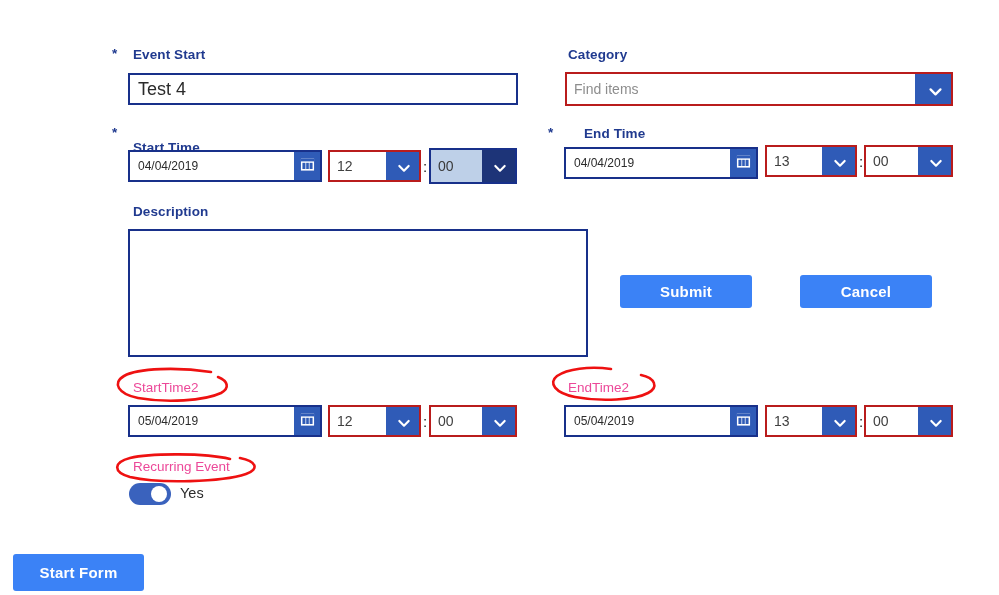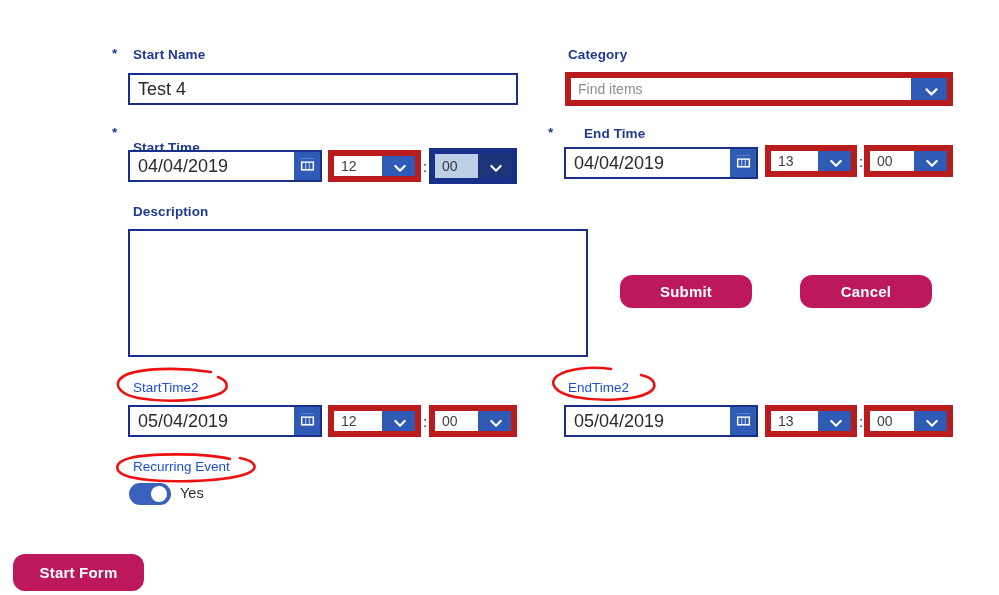--- a/index.html
+++ b/index.html
@@ -24,21 +24,21 @@
   .field-label {
     font-weight: bold;
     font-size: 13.5px;
     color: #1f3a93;
     color: #203a8f;
     letter-spacing: .1px;
     white-space: nowrap;
   }
   .soft-label {
     font-size: 13.5px;
-    color: #1d4ed8;
+    color: #ec4899;
     font-weight: normal;
     white-space: nowrap;
   }
 
   
   .txt-input {
     box-sizing: border-box;
     border: 2px solid #18308a;
     background: #ffffff;
     font-family: "Liberation Sans", sans-serif;
@@ -53,21 +53,21 @@
   .textarea-box {
     box-sizing: border-box;
     border: 2px solid #18308a;
     background: #ffffff;
     outline: none;
   }
 
   
   .combo {
     box-sizing: border-box;
-    border: 6px solid #b91c1c;
+    border: 2px solid #b91c1c;
     background: #ffffff;
     display: flex;
     align-items: stretch;
     overflow: hidden;
   }
   .combo .value {
     flex: 1 1 auto;
     display: flex;
     align-items: center;
     padding: 0 7px;
@@ -104,21 +104,21 @@
     background: #ffffff;
     display: flex;
     align-items: stretch;
     overflow: hidden;
   }
   .datefield .value {
     flex: 1 1 auto;
     display: flex;
     align-items: center;
     padding: 0 8px;
-    font-size: 18px;
+    font-size: 12px;
     color: #2b2b2b;
     background: #fff;
     white-space: nowrap;
   }
   .datefield .calbtn {
     flex: 0 0 auto;
     width: 26px;
     background: #2f5bb7;
     display: flex;
     align-items: center;
@@ -127,24 +127,24 @@
 
   .colon {
     font-size: 15px;
     color: #222;
     line-height: 1;
   }
 
   
   .pill-btn {
     box-sizing: border-box;
-    background: #be185d;
+    background: #3b82f6;
     color: #ffffff;
     border: none;
-    border-radius: 12px;
+    border-radius: 3px;
     font-family: "Liberation Sans", sans-serif;
     font-size: 15px;
     font-weight: bold;
     letter-spacing: .2px;
     display: flex;
     align-items: center;
     justify-content: center;
     cursor: pointer;
   }
 
@@ -177,21 +177,21 @@
     pointer-events: none;
   }
   .annot svg { display: block; overflow: visible; }
 </style>
 </head>
 <body>
 
 <div class="abs" style="left:112px; top:46px;">
   <span class="field-label" style="color:#203a8f;">*</span>
 </div>
-<div class="abs field-label" style="left:133px; top:47px;">Start Name</div>
+<div class="abs field-label" style="left:133px; top:47px;">Event Start</div>
 
 <div class="abs txt-input" style="left:128px; top:73px; width:390px; height:32px;">
   <span>Test 4</span>
 </div>
 
 <div class="abs field-label" style="left:568px; top:47px;">Category</div>
 
 <div class="abs combo" style="left:565px; top:72px; width:388px; height:34px;">
   <div class="value placeholder">Find items</div>
   <div class="btn" style="width:36px;">

